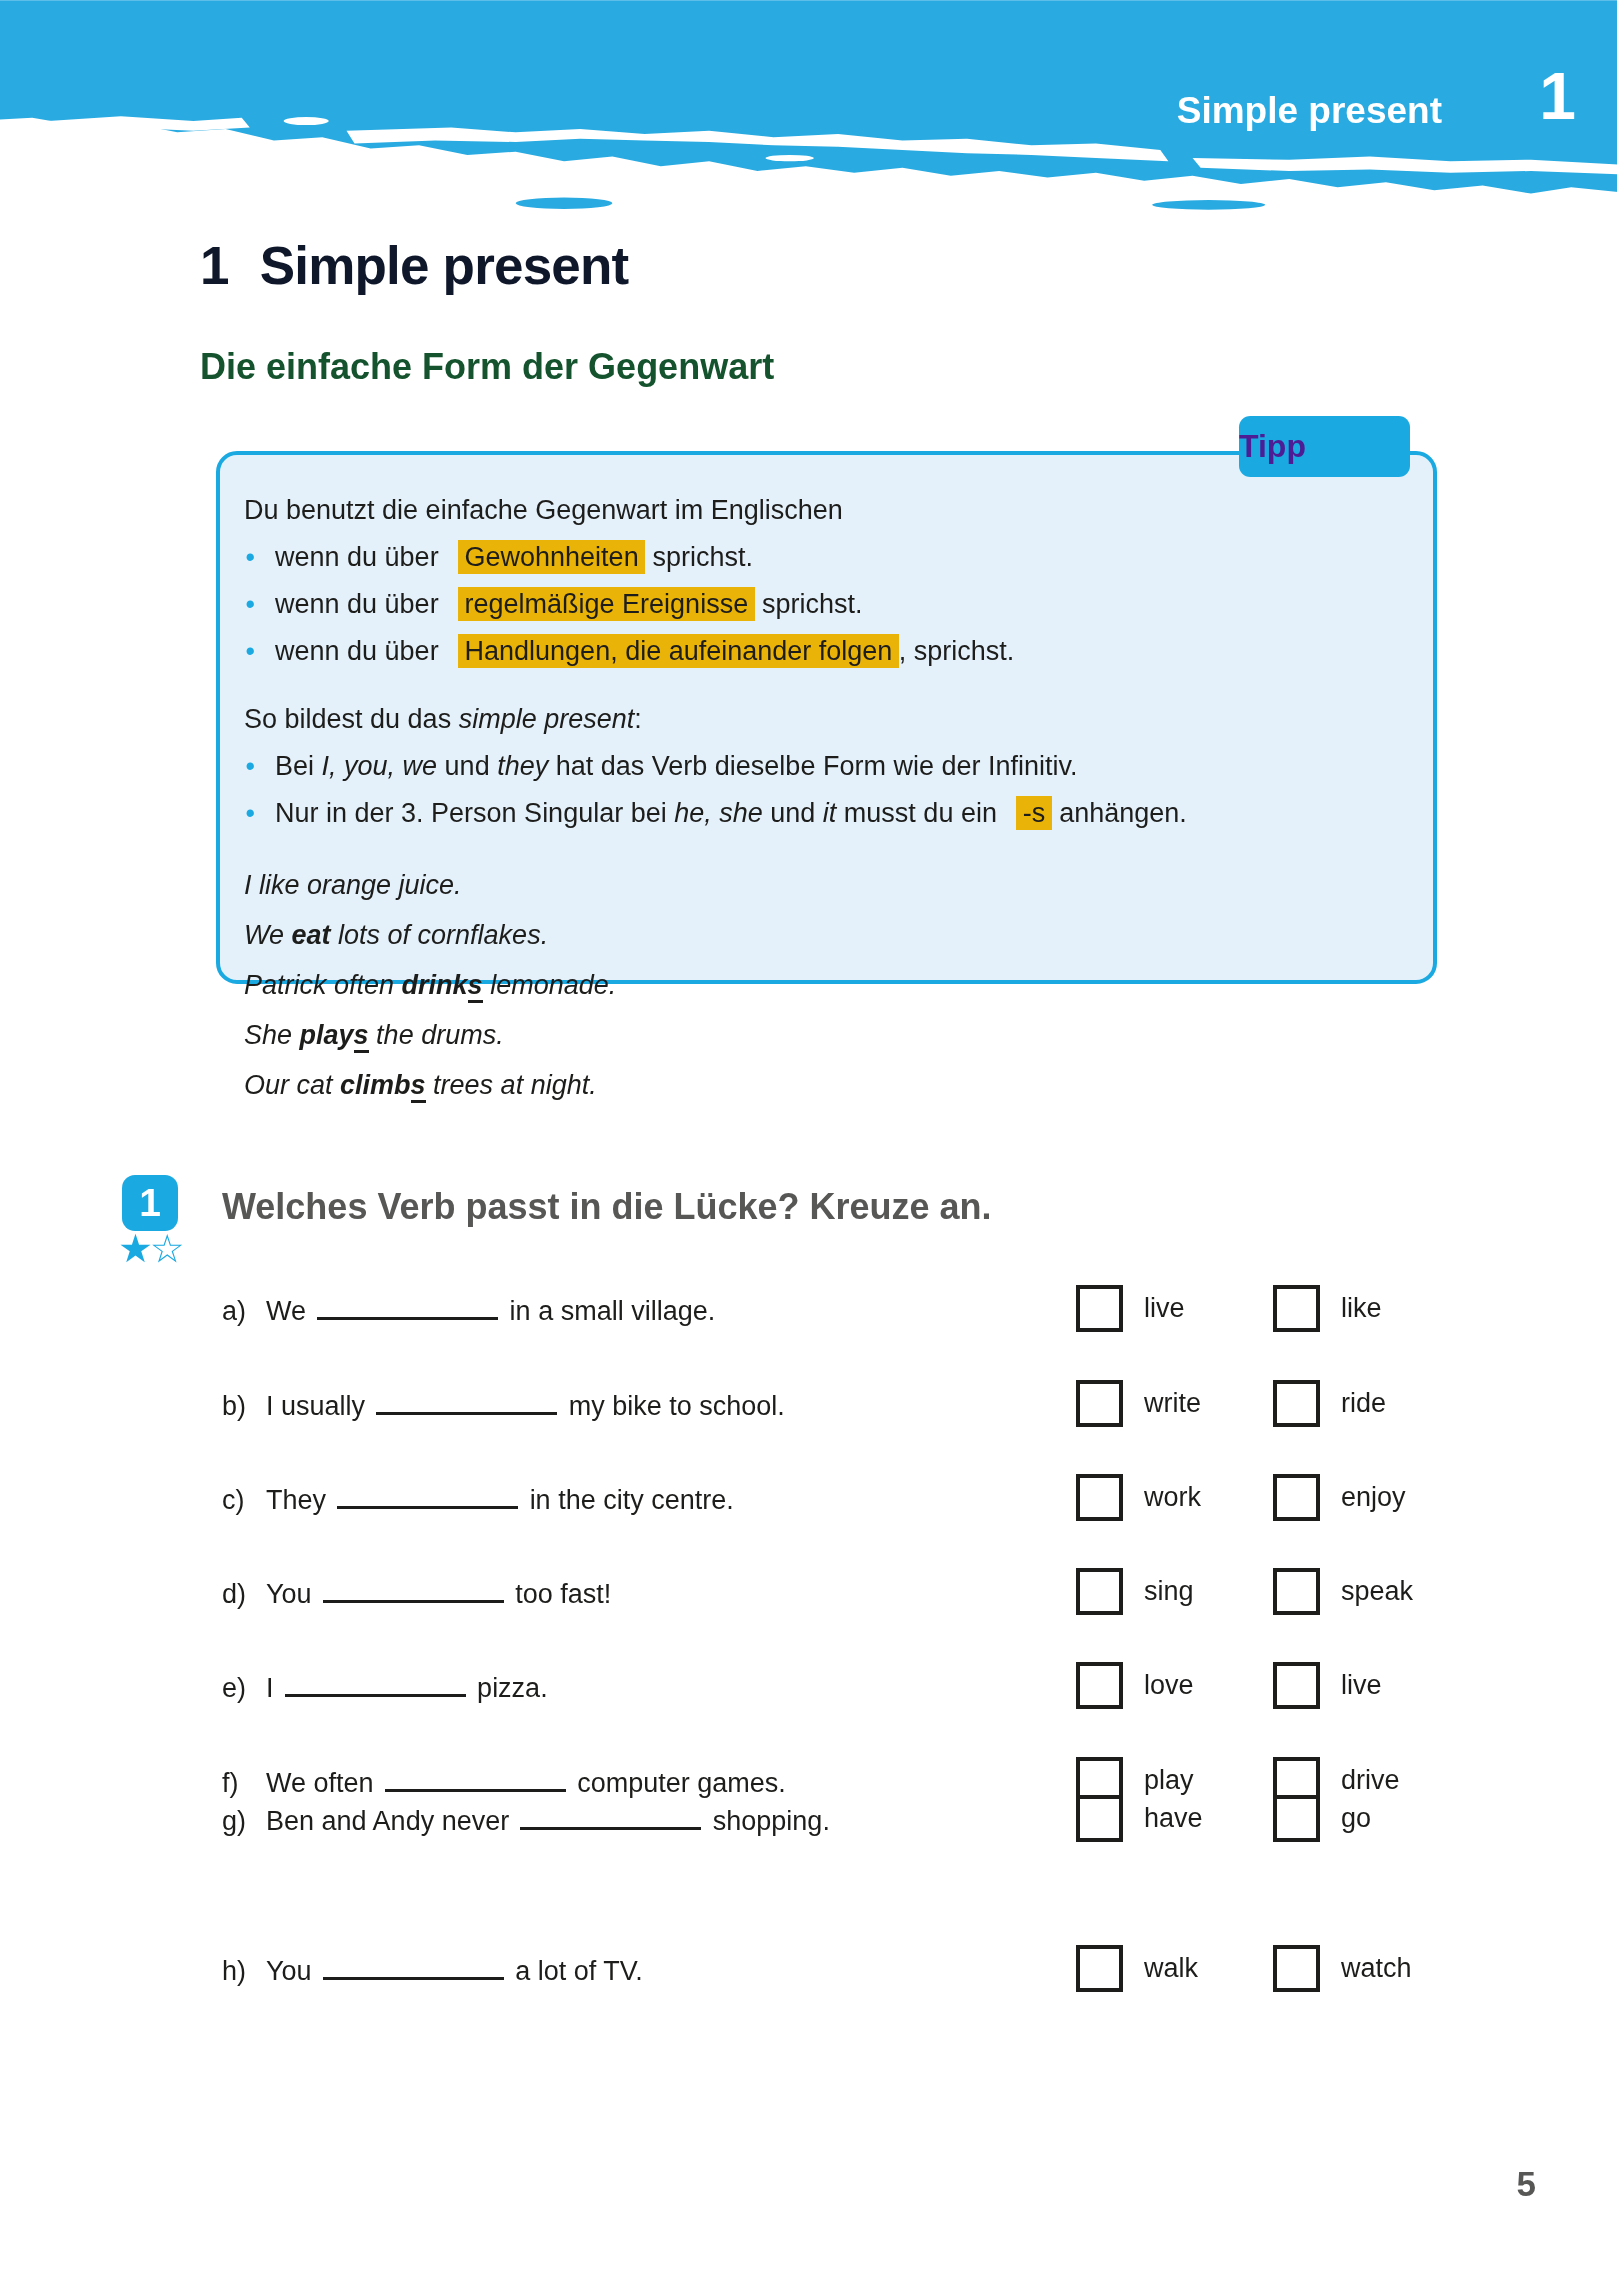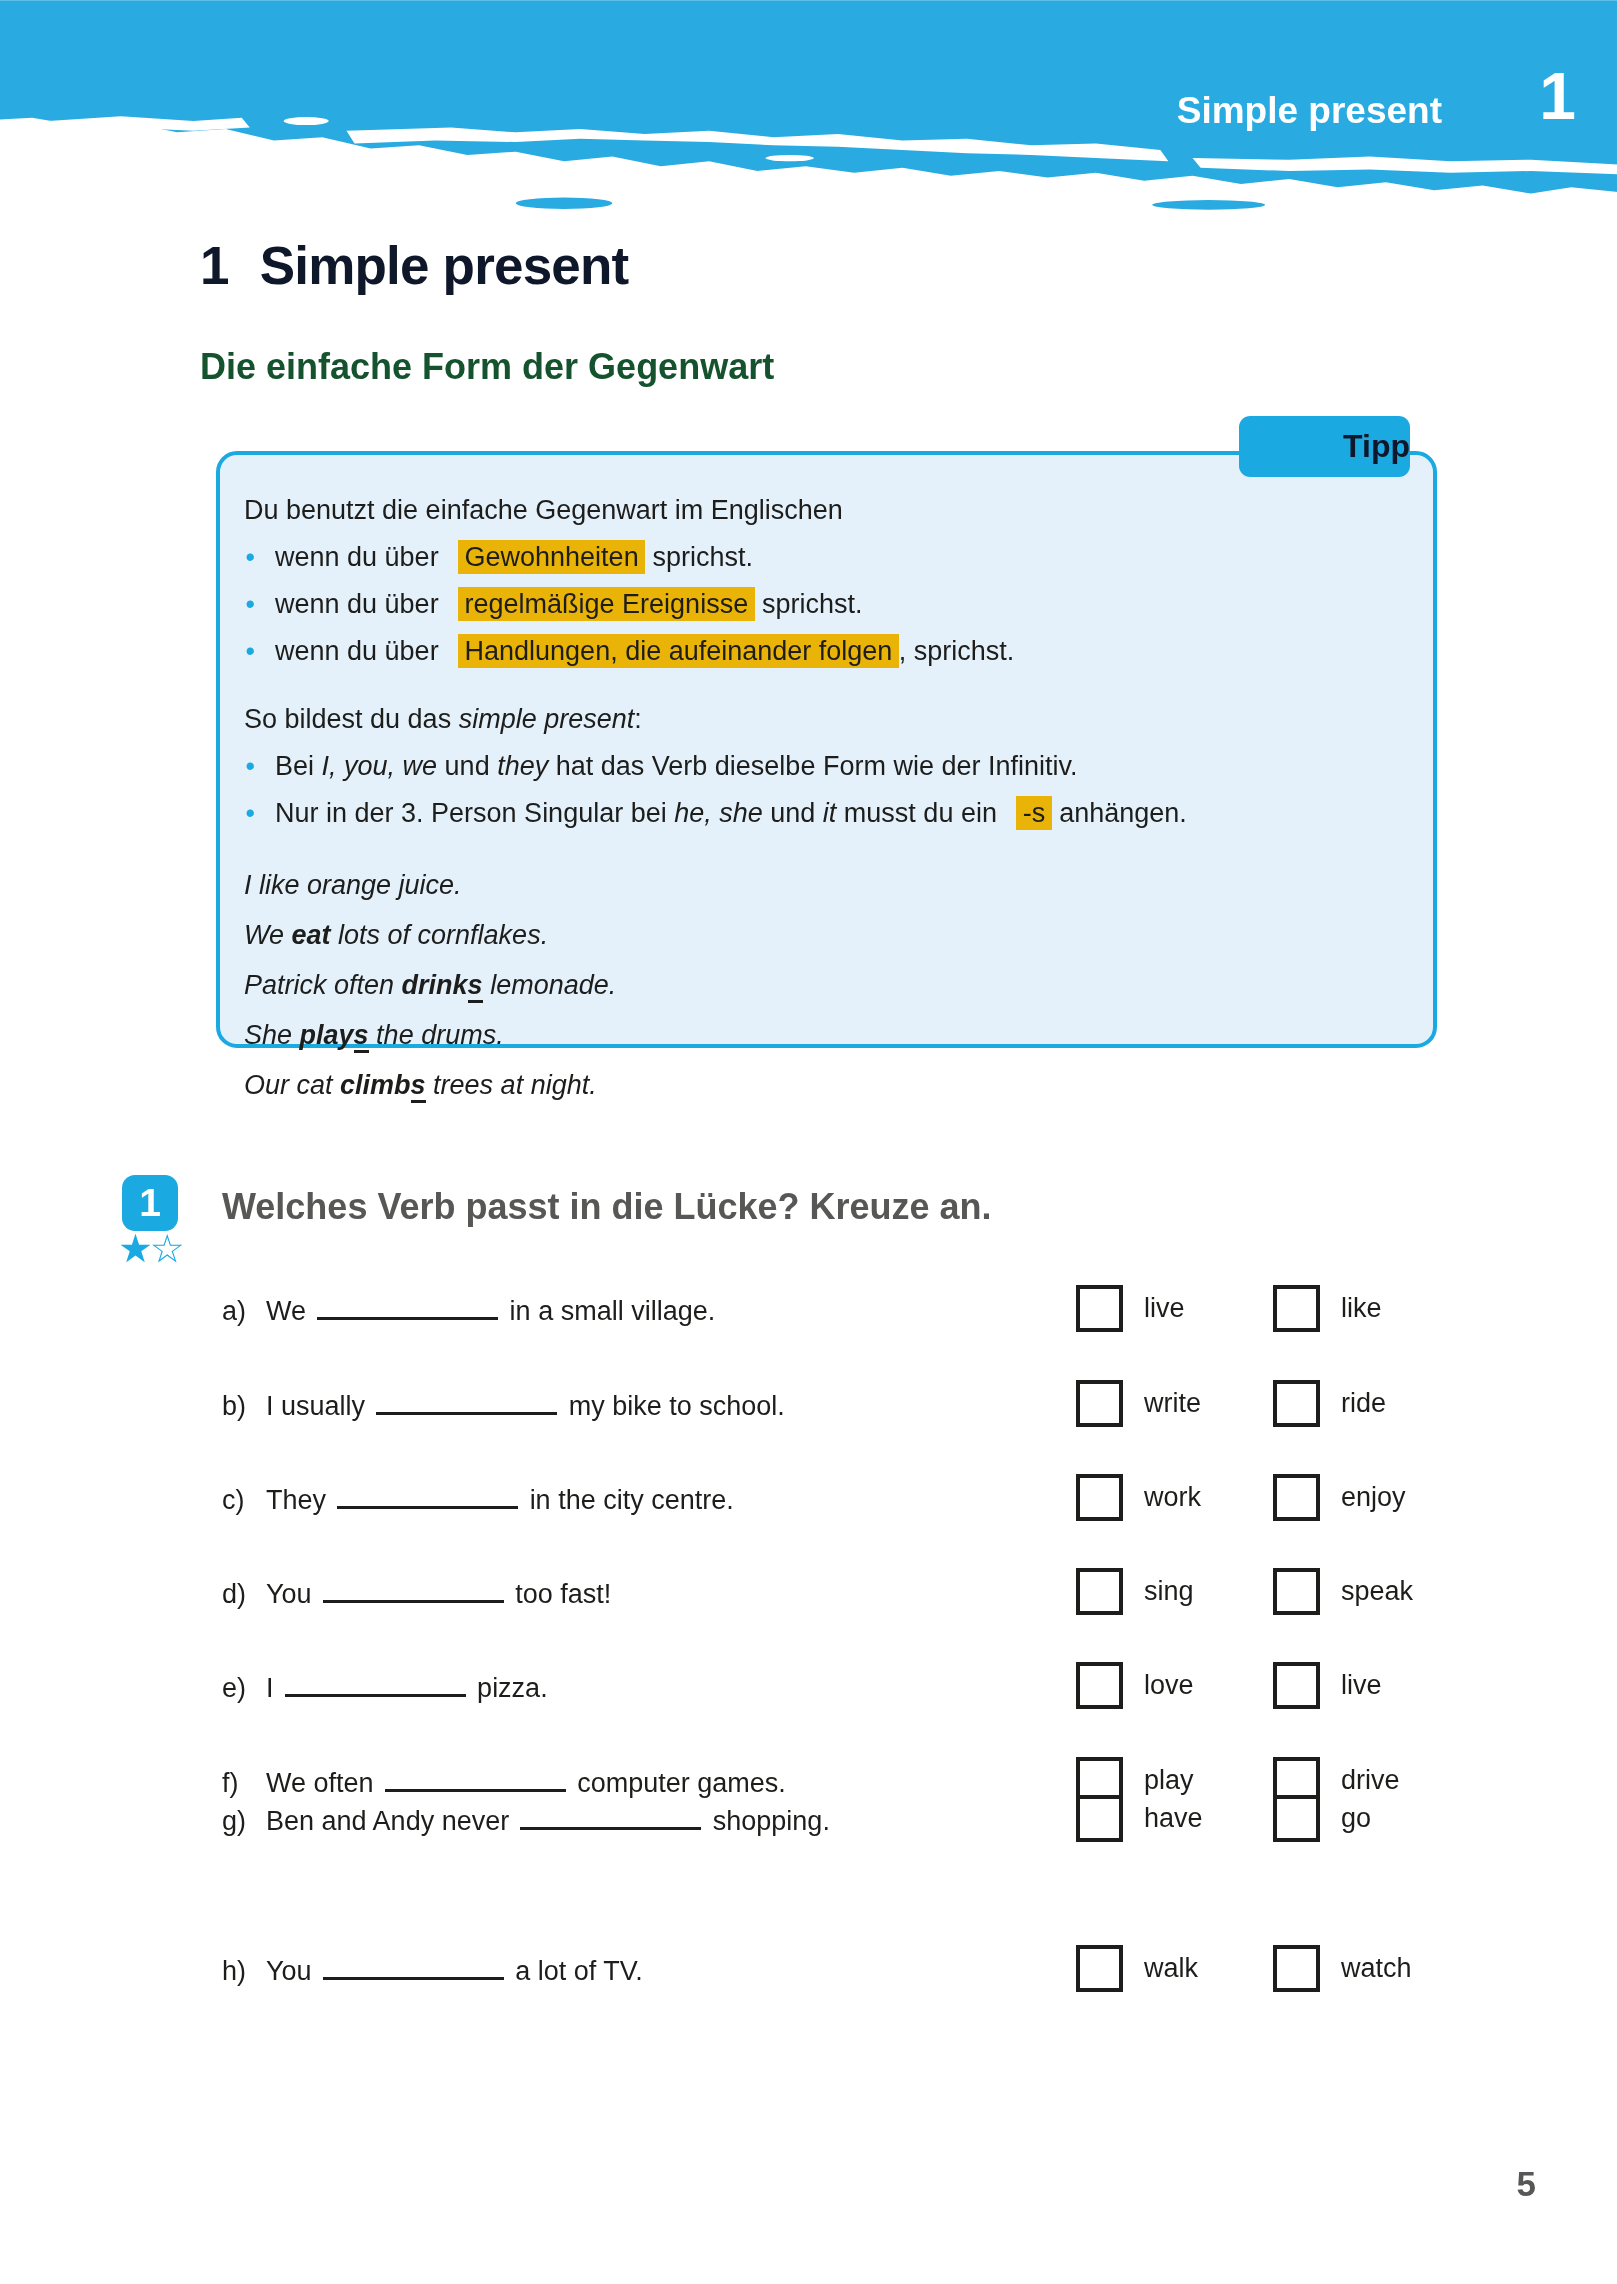--- a/index.html
+++ b/index.html
@@ -24,29 +24,29 @@
     position:absolute;left:200px;top:235px;
     font-size:53px;font-weight:bold;color:#0f172a;letter-spacing:-0.8px;
   }
   .h1 .h1-num{margin-right:31px;}
   .h2{
     position:absolute;left:200px;top:346px;
     font-size:36px;font-weight:bold;color:#14532d;
   }
   
   .tipbox{
-    position:absolute;left:216px;top:451px;width:1221px;height:597px;
+    position:absolute;left:216px;top:451px;width:1221px;height:533px;
     background:#e4f1fb;border:4px solid #1ba9e2;border-radius:21px;
     box-sizing:border-box;
   }
   .tip-tab{
     position:absolute;left:1239px;top:416px;width:171px;height:61px;
     background:#1ba9e2;border-radius:11.3px;z-index:3;
-    text-align:right;line-height:61px;
-    font-size:32px;font-weight:bold;color:#0f172a;
+    text-align:left;line-height:61px;
+    font-size:32px;font-weight:bold;color:#4c1d95;
   }
   .tip-inner{padding:32px 29px 0 24px;font-size:27px;line-height:47px;}
   .tip-intro{margin:0;}
   .tip-bullets{margin:0;padding:0;list-style:none;}
   .tip-bullets li{position:relative;padding-left:31px;margin:0;}
   .tip-bullets li .dot{
     position:absolute;left:1.6px;top:0;color:#1ba9e2;font-size:27px;
   }
   .hl{background:#eab308;padding:2.4px 6.4px;margin-left:12px;}
   .tip-form{margin-top:21px;}

